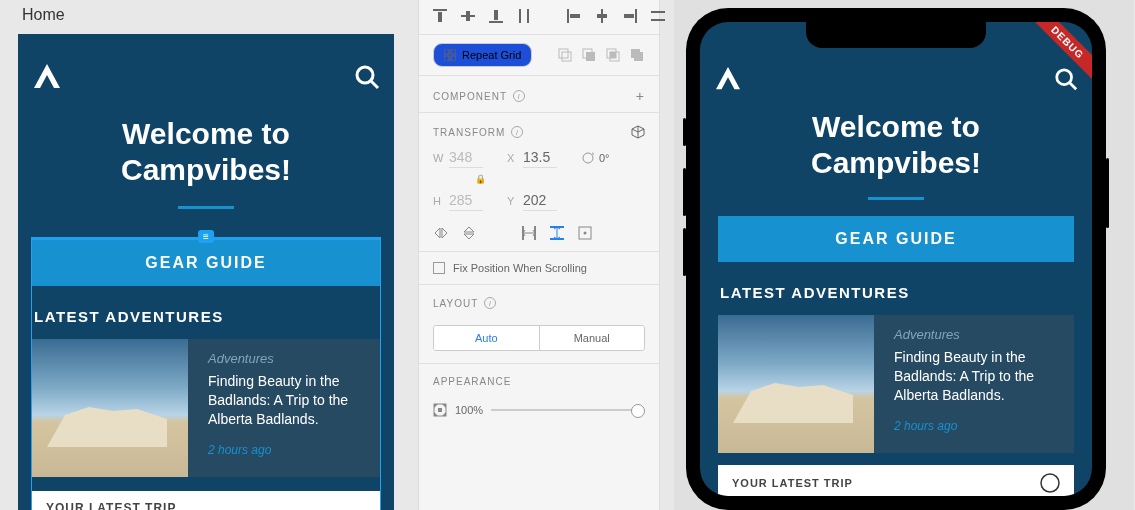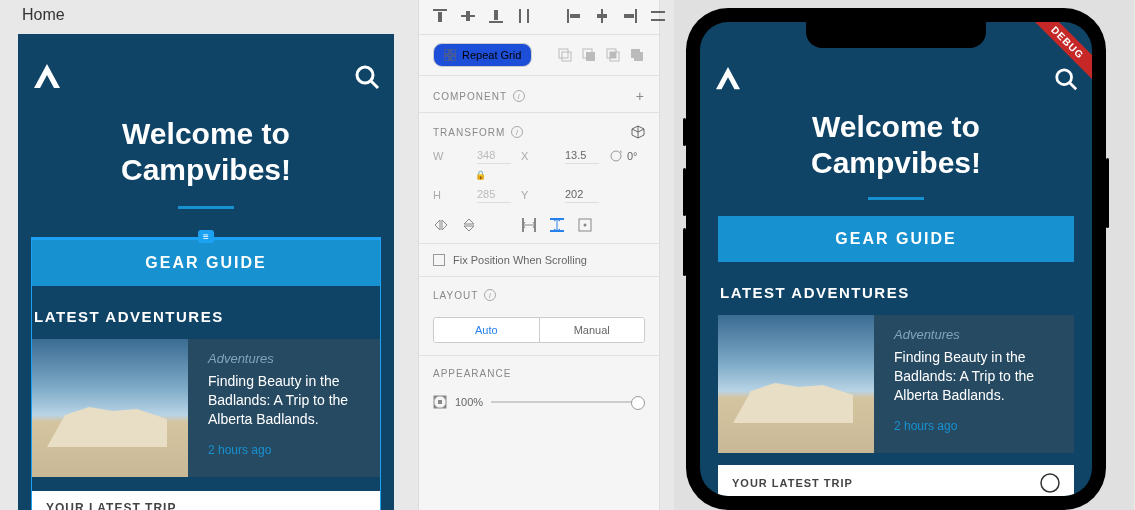--- a/index.html
+++ b/index.html
@@ -18,36 +18,36 @@
     .selection { position: absolute; left: 14px; top: 204px; width: 348px; height: 282px; outline: 1px solid #1da1f2; }
     .selection-badge { position: absolute; left: 50%; top: -8px; transform: translateX(-50%); background: #1da1f2; color: #fff; font-size: 10px; padding: 1px 5px; border-radius: 3px; }
     .gear-guide { background: #1791cf; color: #fff; text-align: center; padding: 14px 0; font-weight: 700; letter-spacing: 2px; font-size: 16px; border-top: 2px solid #1da1f2; }
     .latest-title { color: #fff; font-weight: 700; letter-spacing: 1.5px; font-size: 15px; padding: 22px 0 14px 2px; }
     .card { display: flex; background: #274a63; }
     .card-img { width: 156px; height: 138px; background: linear-gradient(to bottom, #3a6b92 0%, #7da9c6 35%, #b8d4e6 55%, #d4c5a0 60%, #c9b896 100%); position: relative; }
     .mountain { position: absolute; bottom: 30px; left: 15px; width: 120px; height: 40px; background: #e8ddc5; clip-path: polygon(0 100%, 15% 20%, 35% 0, 55% 10%, 75% 5%, 100% 30%, 100% 100%); }
     .card-body { padding: 12px 20px; flex: 1; }
     .card-tag { color: #7fa5bf; font-style: italic; font-size: 13px; margin-bottom: 6px; }
     .card-title { color: #fff; font-size: 14px; line-height: 1.35; margin-bottom: 14px; }
-    .card-time { color: #1791cf; font-size: 12px; }
+    .card-time { color: #1791cf; font-size: 12px; font-style: italic; }
     .cut-section { background: #fff; margin-top: 14px; padding: 10px 14px; color: #444; font-size: 12px; font-weight: 700; letter-spacing: 1px; }
 
     
     .props { position: absolute; left: 418px; top: 0; width: 242px; height: 510px; background: #f5f5f5; border-left: 1px solid #ddd; border-right: 1px solid #ddd; font-size: 11px; color: #666; }
     .props-row { padding: 8px 14px; border-bottom: 1px solid #e0e0e0; display: flex; align-items: center; gap: 10px; }
     .align-row { padding: 8px 14px; border-bottom: 1px solid #e0e0e0; display: flex; gap: 14px; }
     .align-divider { width: 1px; height: 18px; background: #ccc; margin: 0 4px; }
     .icon-btn { width: 16px; height: 16px; display: inline-flex; align-items: center; justify-content: center; cursor: pointer; }
     .repeat-btn { display: inline-flex; align-items: center; gap: 6px; background: #1d4ed8; border: 1px solid #ccc; padding: 5px 10px; border-radius: 9px; font-size: 11px; cursor: pointer; }
     .section-title { font-size: 10px; letter-spacing: 1px; color: #888; text-transform: uppercase; padding: 12px 14px 8px; display: flex; align-items: center; gap: 6px; }
     .section-title .plus { margin-left: auto; font-size: 14px; cursor: pointer; }
     .transform-grid { display: grid; grid-template-columns: 1fr 1fr 1fr; gap: 6px 10px; padding: 0 14px 10px; align-items: center; }
     .field { display: flex; align-items: center; gap: 4px; font-size: 11px; }
     .field-label { color: #aaa; width: 12px; }
-    .field-input { border: none; border-bottom: 1px solid #ddd; background: transparent; width: 34px; font-size: 11px; color: #666; padding: 2px 0; margin-left: 28px; }
+    .field-input { border: none; border-bottom: 1px solid #ddd; background: transparent; width: 34px; font-size: 14px; color: #666; padding: 2px 0; }
     .lock { color: #bbb; font-size: 9px; }
     .icon-row { display: flex; gap: 12px; padding: 4px 14px 10px; border-bottom: 1px solid #e0e0e0; }
     .checkbox-row { display: flex; align-items: center; gap: 8px; padding: 10px 14px; border-bottom: 1px solid #e0e0e0; }
     .checkbox { width: 12px; height: 12px; border: 1px solid #999; }
     .toggle { width: 28px; height: 16px; background: #333; border-radius: 8px; position: relative; margin-left: auto; }
     .toggle::after { content: ''; position: absolute; right: 2px; top: 2px; width: 12px; height: 12px; background: #fff; border-radius: 50%; }
     .seg { display: flex; border: 1px solid #ccc; border-radius: 3px; margin: 8px 14px 12px; overflow: hidden; }
     .seg-btn { flex: 1; padding: 6px 0; text-align: center; font-size: 11px; background: #fff; cursor: pointer; }
     .seg-btn.active { color: #2680eb; }
     .seg-btn:first-child { border-right: 1px solid #ccc; }

